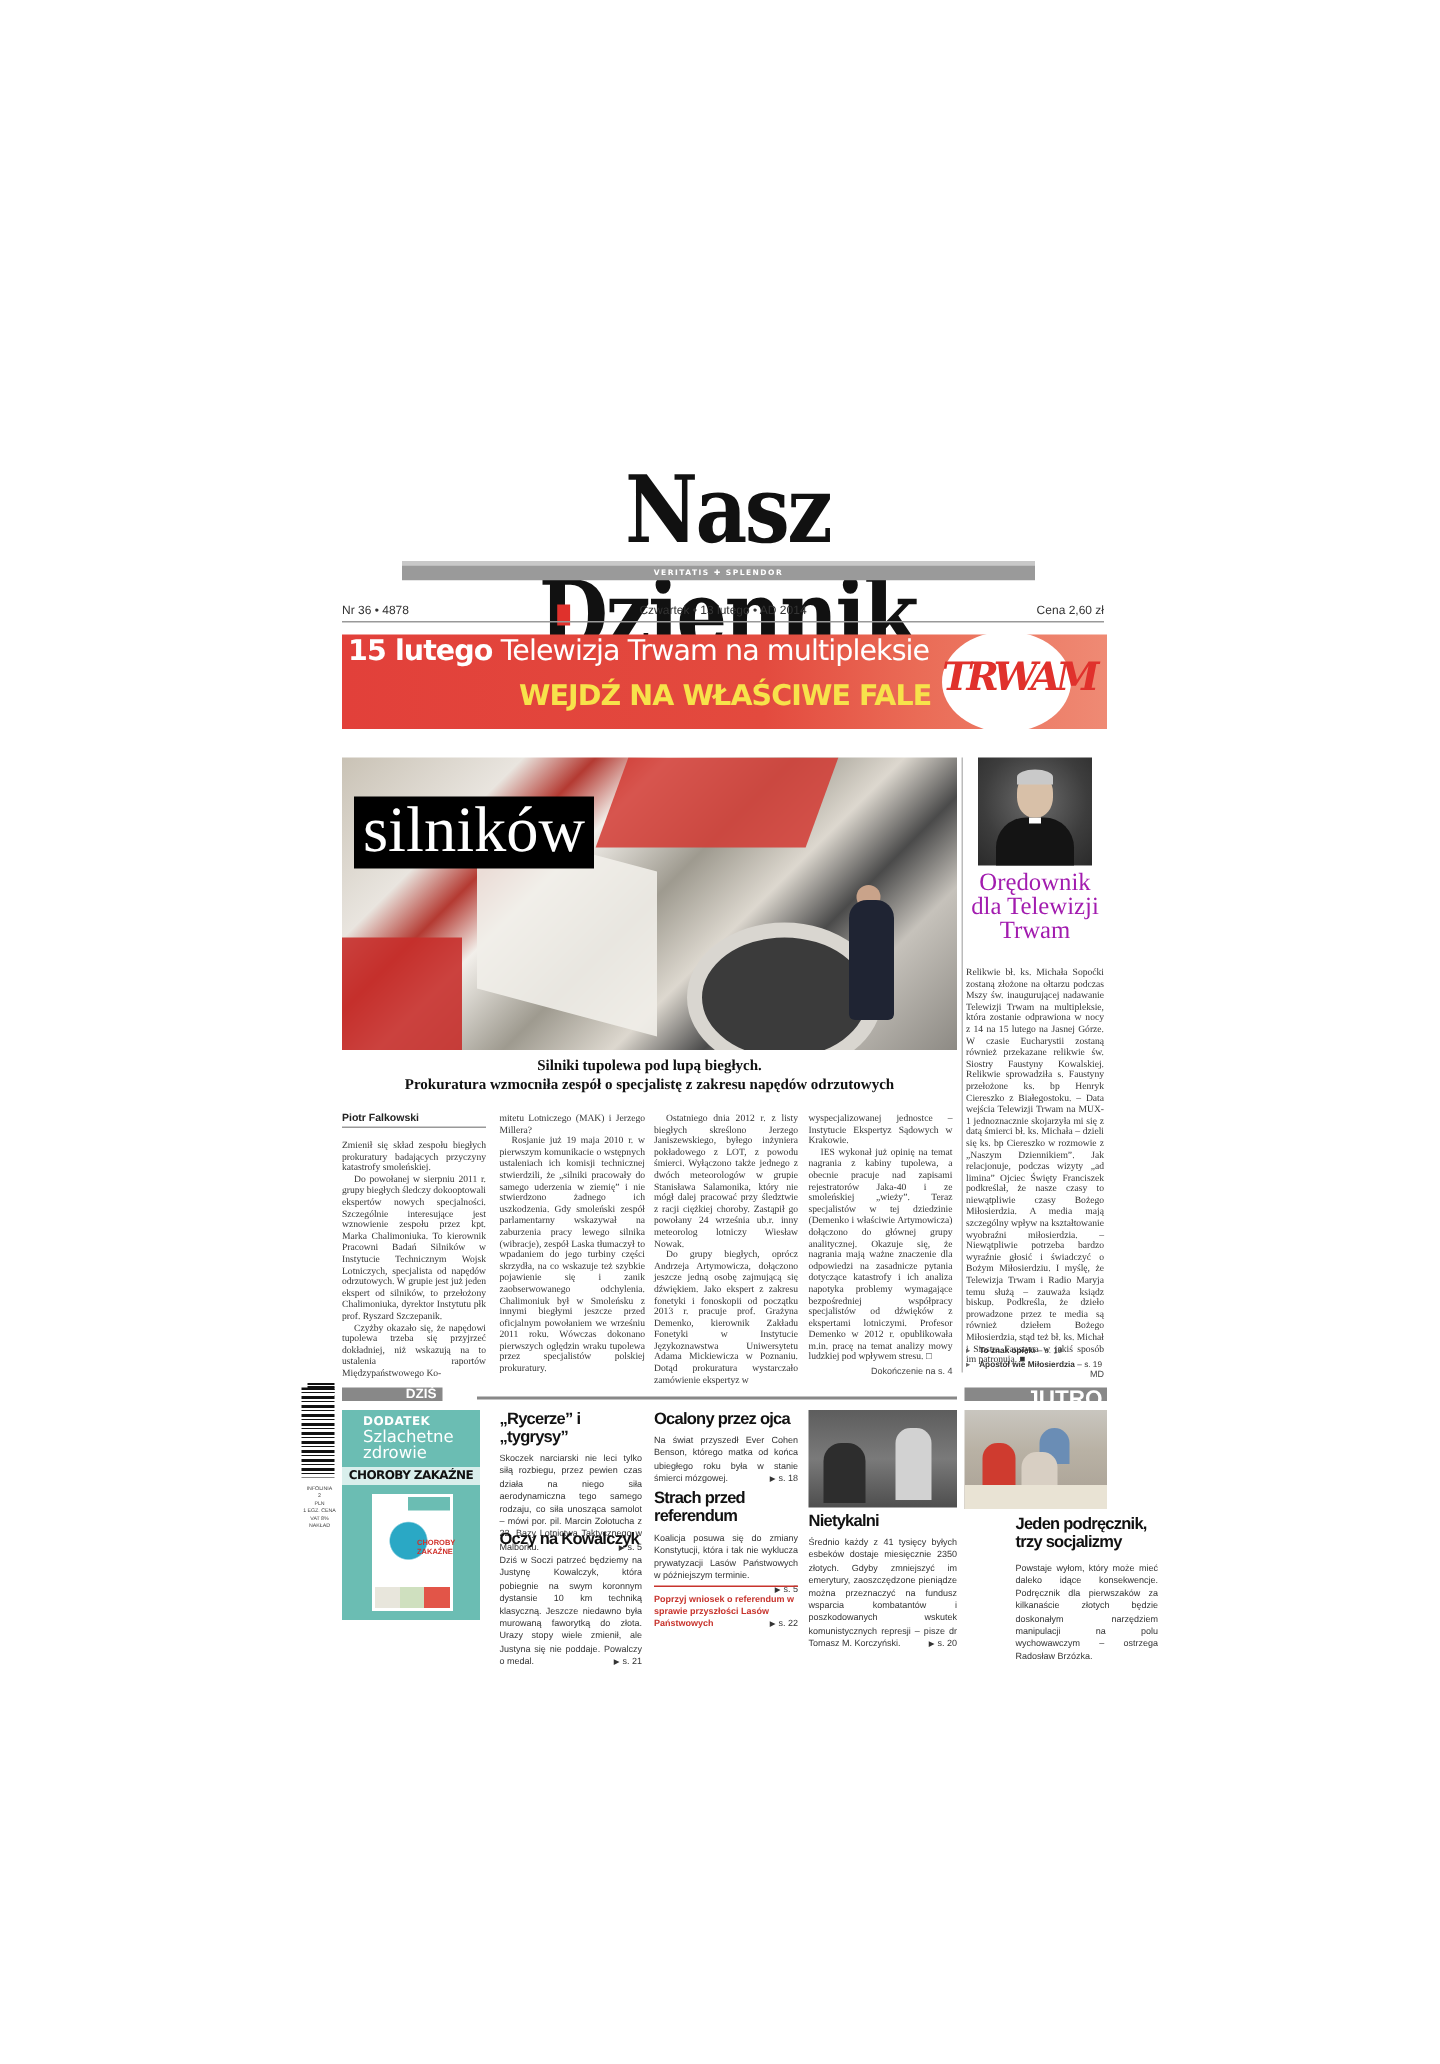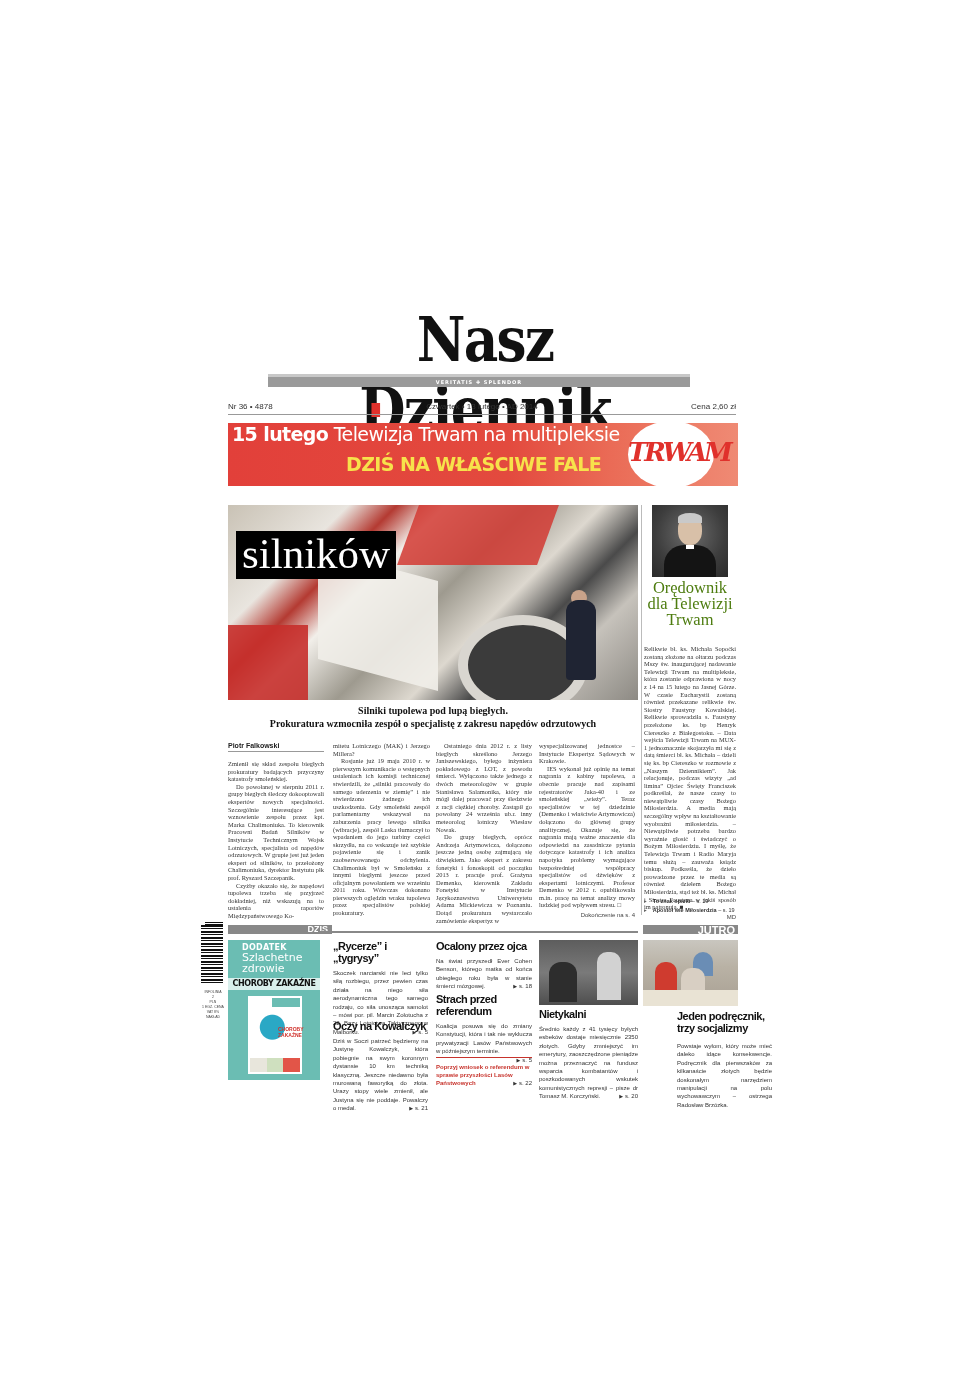--- a/index.html
+++ b/index.html
@@ -62,36 +62,36 @@
   .c4 { left:539px; top:742px; width:96px; }
   .sig { text-align:right; font-family:"Liberation Sans", sans-serif; font-size:6px; margin-top:3px; color:#444; }
 
   
   .vrule { left:641px; top:505px; width:1px; height:410px; background:#bbb; }
   .portrait { left:652px; top:505px; width:76px; height:72px; background:radial-gradient(circle at 50% 40%,#6c6c6c 0%,#3d3d3d 60%,#2a2a2a 100%); overflow:hidden; }
   .portrait .face { position:absolute; left:26px; top:10px; width:24px; height:30px; border-radius:45%; background:#d8c0a8; }
   .portrait .hair { position:absolute; left:26px; top:8px; width:24px; height:10px; border-radius:50% 50% 0 0; background:#c9c9c9; }
   .portrait .body { position:absolute; left:12px; top:40px; width:52px; height:40px; border-radius:20px 20px 0 0; background:#141414; }
   .portrait .collar { position:absolute; left:34px; top:40px; width:8px; height:4px; background:#fff; }
-  .side-title { left:644px; top:580px; width:92px; text-align:center; font-family:"Liberation Serif", serif; font-size:16.5px; line-height:16px; color:#4d7c0f; }
+  .side-title { left:644px; top:580px; width:92px; text-align:center; font-family:"Liberation Serif", serif; font-size:16.5px; line-height:16px; color:#a21caf; }
   .side-text { left:644px; top:645px; width:92px; }
   .side-links { left:644px; top:897px; width:94px; font-family:"Liberation Sans", sans-serif; font-size:5.5px; line-height:9px; color:#333; }
   .side-links .arr { color:#666; margin-right:6px; }
   .side-links b { font-weight:bold; }
 
   
   .barcode { left:201px; top:925px; width:22px; height:60px;
              background:repeating-linear-gradient(180deg,#111 0 2px,#fff 2px 3px,#111 3px 4px,#fff 4px 6px); }
   .barcode-top { left:205px; top:922px; width:18px; height:10px; background:repeating-linear-gradient(180deg,#111 0 1px,#fff 1px 2px); }
   .barcode-info { left:200px; top:990px; width:26px; font-family:"Liberation Sans", sans-serif; font-size:3.5px; line-height:5px; text-align:center; color:#444; }
-  .dzis-bar { left:228px; top:925px; width:104px; height:9px; background:#888; }
+  .dzis-bar { left:228px; top:925px; width:67px; height:9px; background:#888; }
   .dzis-bar span { position:absolute; right:4px; top:-1px; font-family:"Liberation Sans", sans-serif; font-weight:bold; font-size:9px; color:#fff; }
   .dzis-line { left:318px; top:931px; width:320px; height:2px; background:#888; }
   .jutro-bar { left:643px; top:925px; width:95px; height:9px; background:#888; }
-  .jutro-bar span { position:absolute; right:3px; top:-1px; font-family:"Liberation Sans", sans-serif; font-weight:bold; font-size:11px; color:#fff; }
+  .jutro-bar span { position:absolute; right:3px; top:-1px; font-family:"Liberation Sans", sans-serif; font-weight:bold; font-size:15px; color:#fff; }
 
   .dodatek { left:228px; top:940px; width:92px; height:140px; background:#6bbdb3; }
   .dodatek .lbl { position:absolute; left:14px; top:3px; font-family:"DejaVu Sans", sans-serif; font-size:8px; font-weight:bold; color:#fff; letter-spacing:0.3px; }
   .dodatek .t { position:absolute; left:14px; top:12px; font-family:"DejaVu Sans", sans-serif; font-size:11px; line-height:11px; color:#fff; }
   .dodatek .band { position:absolute; left:0; top:38px; width:92px; height:12px; background:#d9efec; }
   .dodatek .band span { position:absolute; left:0; right:0; text-align:center; font-family:"DejaVu Sans", sans-serif; font-size:8px; font-weight:bold; color:#111; line-height:12px; letter-spacing:-0.4px; }
   .dodatek .cover { position:absolute; left:20px; top:56px; width:54px; height:78px; background:#fff;
                     background-image:radial-gradient(circle at 45% 40%,#2aa8c5 0 12px,transparent 13px); }
   .dodatek .cover .hd { position:absolute; left:24px; top:2px; width:28px; height:9px; background:#6bbdb3; }
   .dodatek .cover .red { position:absolute; left:30px; top:30px; font-size:5px; color:#d0312b; font-weight:bold; font-family:"Liberation Sans", sans-serif; }
@@ -136,21 +136,21 @@
 <div class="abs motto">VERITATIS ✚ SPLENDOR</div>
 
 <div class="abs meta-row">
   <span class="left">Nr 36 • 4878</span>
   <span class="mid">Czwartek • 13 lutego • AD 2014</span>
   <span class="right">Cena 2,60 zł</span>
 </div>
 
 <div class="abs banner">
   <div class="line1"><b>15 lutego</b><span> Telewizja Trwam na multipleksie</span></div>
-  <div class="line2">DZIŚ NA WŁAŚCIWE FALE</div>
+  <div class="line2">WEJDŹ NA WŁAŚCIWE FALE</div>
   <div class="logo">
       <span>TRWAM</span>
     </div>
 </div>
 
 <div class="abs hero">
   <div class="shape4"></div>
   <div class="shape1"></div>
   <div class="shape2"></div>
   <div class="shape3"></div>

